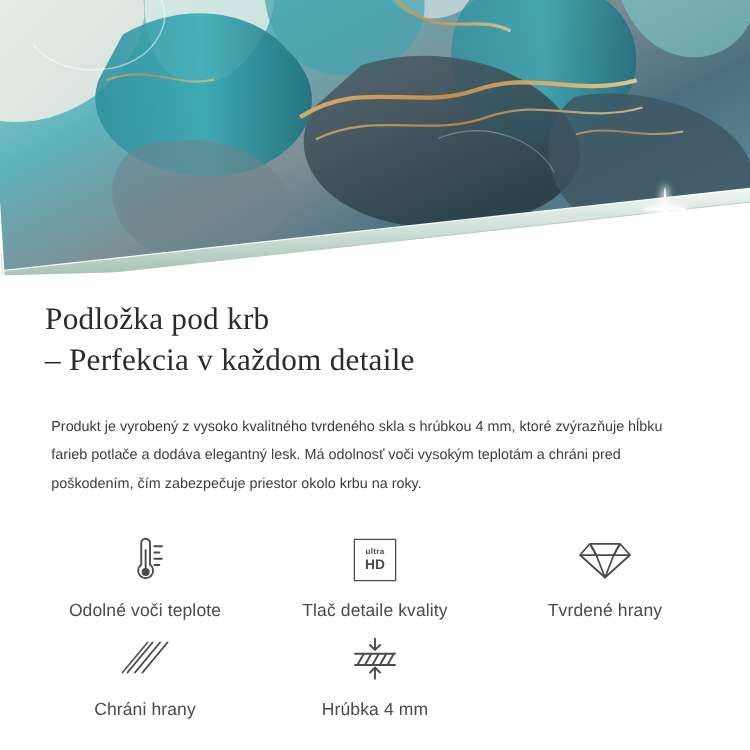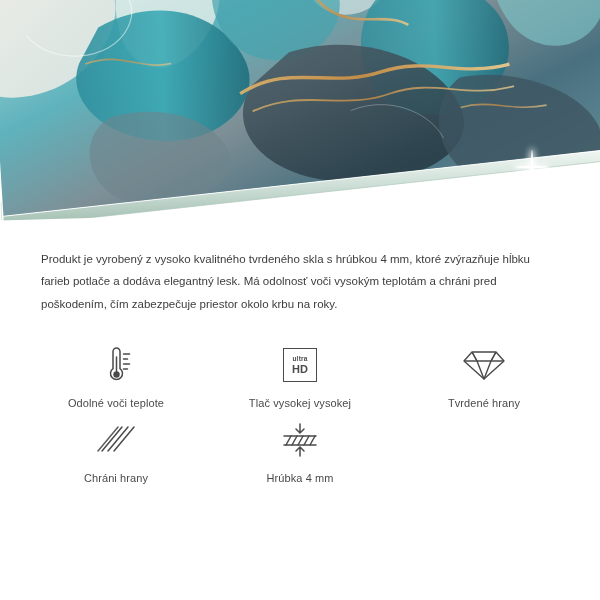--- a/index.html
+++ b/index.html
@@ -105,21 +105,21 @@
     justify-content: flex-start;
   }
   .feature-icon {
     height: 46px;
     display: flex;
     align-items: center;
     justify-content: center;
   }
   .feature-label {
     margin-top: 9px;
-    font-size: 11px;
+    font-size: 14px;
     color: #4a4a4a;
     text-align: center;
     letter-spacing: 0.1px;
   }
   .ultrahd {
     width: 32px;
     height: 32px;
     border: 1.6px solid #4a4a4a;
     display: flex;
     flex-direction: column;
@@ -217,20 +217,24 @@
       <path d="M10,246 L620,196" stroke="#ffffff" stroke-width="1" opacity="0.9" fill="none"></path>
       <path d="M10,257 L620,207" stroke="#a9c4b8" stroke-width="0.8" opacity="0.8" fill="none"></path>
       <path d="M8,232 L8,258" stroke="#cfe0d8" stroke-width="1" opacity="0.8"></path>
     </svg>
 
     <span class="spark spark1"></span>
     <span class="spark spark2"></span>
   </div>
 
   <div class="content">
+    <h1 class="headline">
+      <span>Podložka pod krb</span>
+      <span class="line2">– Perfekcia v každom detaile</span>
+    </h1>
     <p class="desc">Produkt je vyrobený z vysoko kvalitného tvrdeného skla s hrúbkou 4 mm, ktoré zvýrazňuje hĺbku farieb potlače a dodáva elegantný lesk. Má odolnosť voči vysokým teplotám a chráni pred poškodením, čím zabezpečuje priestor okolo krbu na roky.</p>
   </div>
 
   <div class="features">
 
     <div class="feature">
       <div class="feature-icon">
         <svg width="36" height="40" viewBox="0 0 36 40" fill="none" stroke="#4a4a4a" stroke-width="1.5" stroke-linecap="round">
           <path d="M15 6.5a3.5 3.5 0 0 1 7 0v17.2a6 6 0 1 1-7 0z"></path>
           <path d="M18.5 12v14.5"></path>
@@ -241,21 +245,21 @@
       <div class="feature-label">Odolné voči teplote</div>
     </div>
 
     <div class="feature">
       <div class="feature-icon">
         <div class="ultrahd">
           <span class="u1">ultra</span>
           <span class="u2">HD</span>
         </div>
       </div>
-      <div class="feature-label">Tlač vysokej vysokej</div>
+      <div class="feature-label">Tlač detaile kvality</div>
     </div>
 
 
     <div class="feature">
       <div class="feature-icon">
         <svg width="42" height="36" viewBox="0 0 42 36" fill="none" stroke="#4a4a4a" stroke-width="1.4" stroke-linejoin="round">
           <path d="M9 5 H33 L41 14 L21 32 L1 14 Z"></path>
           <path d="M1 14 H41"></path>
           <path d="M9 5 L14 14 L21 32 L28 14 L33 5"></path>
           <path d="M14 14 L9 5 M28 14 L33 5"></path>

